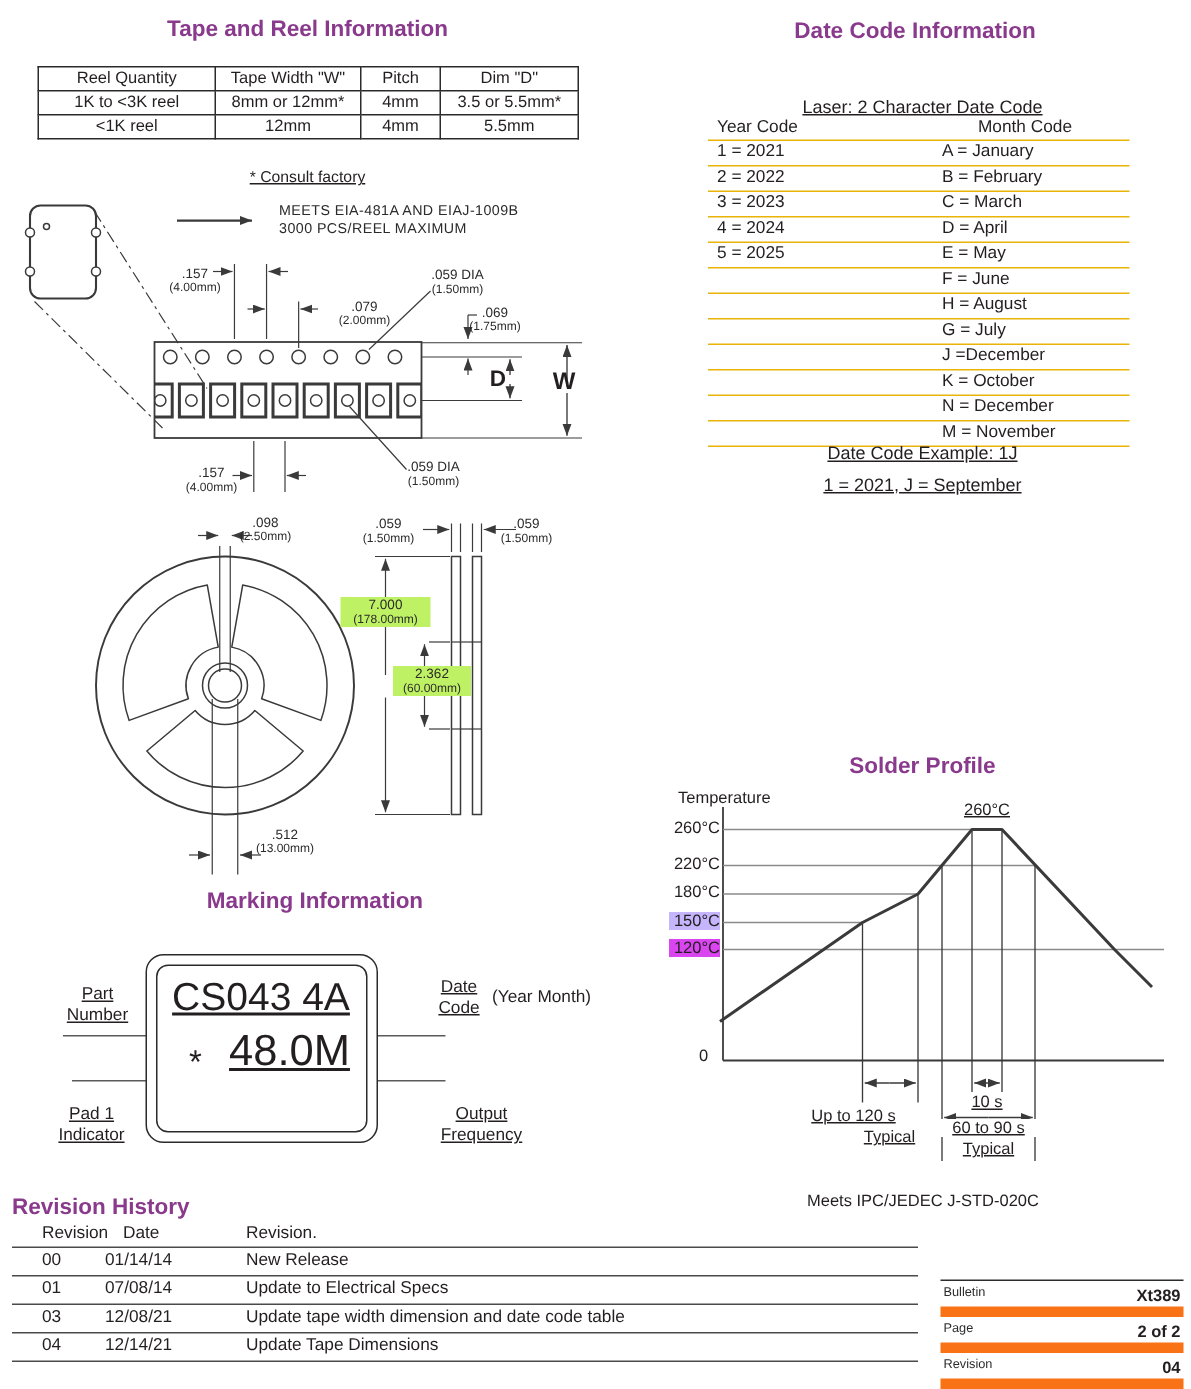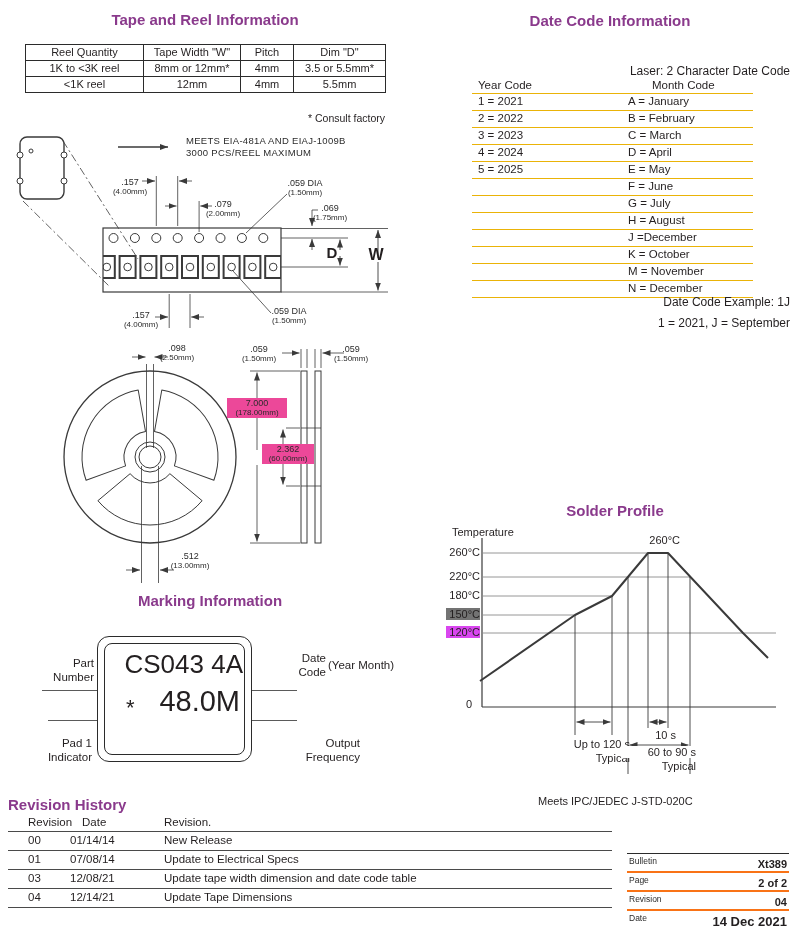--- a/index.html
+++ b/index.html
@@ -1,37 +1,37 @@
 <!DOCTYPE html>
 <html><head>
 <meta charset="utf-8">
 <style>
   html,body{margin:0;padding:0;background:#ffffff;}
   body{width:794px;height:926px;position:relative;font-family:"Liberation Sans",sans-serif;color:#231f20;overflow:hidden;}
   .t{position:absolute;font-family:"Liberation Sans",sans-serif;color:#231f20;}
   .heading{font-size:15px;font-weight:bold;color:#8a3a8c;text-align:center;}
-  .ctr{text-align:right;}
+  .ctr{text-align:center;text-decoration:underline;}
   .dim{position:absolute;font-size:9px;line-height:10px;text-align:center;color:#2b2b2b;}
   .dim .mm{display:block;font-size:8px;color:#2b2b2b;}
-  .bgw{background:#ec4899;}
+  .bgw{background:#bef264;}
   svg{position:absolute;left:0;top:0;}
   
   .spec-table{position:absolute;left:25px;top:44px;width:360px;border-collapse:collapse;table-layout:fixed;}
   .spec-table th,.spec-table td{border:1px solid #2b2b2b;font-size:11px;font-weight:normal;text-align:center;padding:0;height:15px;line-height:15px;}
   
   .dc-row{position:relative;height:16px;border-bottom:1px solid #eab308;font-size:11.5px;line-height:15px;}
   .dc-year{position:absolute;left:6px;}
   .dc-month{position:absolute;left:156px;}
   
   .rev-row{position:relative;height:18px;border-bottom:1px solid #4a4a4a;font-size:11.5px;line-height:17px;}
   .rev-c1{position:absolute;left:20px;}
   .rev-c2{position:absolute;left:62px;}
   .rev-c3{position:absolute;left:156px;}
   
-  .ib-row{position:relative;height:17px;border-bottom:2px solid #f97316;}
+  .ib-row{position:relative;height:17px;border-bottom:7px solid #f97316;}
   .ib-label{position:absolute;left:2px;top:2px;font-size:8.5px;color:#2b2b2b;}
   .ib-value{position:absolute;right:2px;bottom:1px;font-size:11px;font-weight:bold;}
   .hline{position:absolute;height:1.2px;background:#5a5a5a;}
 </style>
 </head>
 <body>
 
 <div class="t heading" style="left:25px;top:11px;width:360px;">Tape and Reel Information</div>
 
 <table class="spec-table">
@@ -226,21 +226,21 @@
       <line x1="283" y1="452" x2="283" y2="429.5" marker-end="url(#arR)"></line>
       <line x1="283" y1="462" x2="283" y2="484.5" marker-end="url(#arR)"></line>
     </g>
   </g>
 </svg>
 
 <div class="t" style="left:186px;top:135px;font-size:9.5px;letter-spacing:0.3px;color:#2b2b2b;">MEETS EIA-481A AND EIAJ-1009B</div>
 <div class="t" style="left:186px;top:147px;font-size:9.5px;letter-spacing:0.3px;color:#2b2b2b;">3000 PCS/REEL MAXIMUM</div>
 
 <div class="dim" style="left:108px;top:177px;width:44px;"><span>.157</span><span class="mm">(4.00mm)</span></div>
-<div class="dim" style="left:200px;top:199px;width:46px;"><span>.079</span><span class="mm">(2.00mm)</span></div>
+<div class="dim" style="left:200px;top:199px;width:46px;padding-left:20px;"><span>.079</span><span class="mm">(2.00mm)</span></div>
 <div class="dim" style="left:278px;top:178px;width:54px;"><span>.059 DIA</span><span class="mm">(1.50mm)</span></div>
 <div class="dim" style="left:308px;top:203px;width:44px;"><span>.069</span><span class="mm">(1.75mm)</span></div>
 <div class="t" style="left:322px;top:244px;width:20px;font-size:15px;font-weight:bold;text-align:center;">D</div>
 <div class="t" style="left:364px;top:246px;width:24px;font-size:16px;font-weight:bold;text-align:center;">W</div>
 <div class="dim" style="left:118px;top:310px;width:46px;"><span>.157</span><span class="mm">(4.00mm)</span></div>
 <div class="dim" style="left:262px;top:306px;width:54px;"><span>.059 DIA</span><span class="mm">(1.50mm)</span></div>
 
 <div class="dim" style="left:152px;top:343px;width:50px;"><span>.098</span><span class="mm">(2.50mm)</span></div>
 <div class="dim" style="left:162px;top:551px;width:56px;"><span>.512</span><span class="mm">(13.00mm)</span></div>
 <div class="dim" style="left:236px;top:344px;width:46px;"><span>.059</span><span class="mm">(1.50mm)</span></div>
@@ -304,41 +304,41 @@
   <div class="dc-row">
       <span class="dc-year">5 = 2025</span>
       <span class="dc-month">E = May</span>
     </div>
   <div class="dc-row">
       <span class="dc-year"></span>
       <span class="dc-month">F = June</span>
     </div>
   <div class="dc-row">
       <span class="dc-year"></span>
+      <span class="dc-month">H = August</span>
+    </div>
+  <div class="dc-row">
+      <span class="dc-year"></span>
       <span class="dc-month">G = July</span>
     </div>
   <div class="dc-row">
       <span class="dc-year"></span>
-      <span class="dc-month">H = August</span>
-    </div>
-  <div class="dc-row">
-      <span class="dc-year"></span>
       <span class="dc-month">J =December</span>
     </div>
   <div class="dc-row">
       <span class="dc-year"></span>
       <span class="dc-month">K = October</span>
     </div>
   <div class="dc-row">
       <span class="dc-year"></span>
+      <span class="dc-month">N = December</span>
+    </div>
+  <div class="dc-row">
+      <span class="dc-year"></span>
       <span class="dc-month">M = November</span>
-    </div>
-  <div class="dc-row">
-      <span class="dc-year"></span>
-      <span class="dc-month">N = December</span>
     </div>
 </div>
 
 <div class="t ctr" style="left:440px;top:295px;width:350px;font-size:12px;">Date Code Example: 1J</div>
 <div class="t ctr" style="left:440px;top:316px;width:350px;font-size:12px;">1 = 2021, J = September</div>
 
 <div class="t heading" style="left:460px;top:502px;width:310px;">Solder Profile</div>
 
 <svg width="354" height="290" viewBox="440 495 354 290" style="left:440px;top:495px;">
   <g stroke="#3a3a3a" fill="none">
@@ -378,25 +378,25 @@
     <marker id="arS" markerWidth="9" markerHeight="8" refX="8" refY="3" orient="auto" markerUnits="userSpaceOnUse">
       <path d="M0,0 L8,3 L0,6 Z" fill="#3a3a3a"></path>
     </marker>
   </defs>
 </svg>
 
 <div class="t" style="left:452px;top:526px;font-size:11px;">Temperature</div>
 <div class="t" style="left:446px;top:546px;width:34px;font-size:11px;text-align:right;background:#fff;">260°C</div>
 <div class="t" style="left:446px;top:570px;width:34px;font-size:11px;text-align:right;background:#fff;">220°C</div>
 <div class="t" style="left:446px;top:589px;width:34px;font-size:11px;text-align:right;background:#fff;">180°C</div>
-<div class="t" style="left:446px;top:608px;width:34px;font-size:11px;text-align:right;background:#737373;">150°C</div>
+<div class="t" style="left:446px;top:608px;width:34px;font-size:11px;text-align:right;background:#c4b5fd;">150°C</div>
 <div class="t" style="left:446px;top:626px;width:34px;font-size:11px;text-align:right;background:#d946ef;">120°C</div>
 <div class="t" style="left:466px;top:698px;font-size:11px;">0</div>
 <div class="t ctr" style="left:636px;top:534px;width:44px;font-size:11px;">260°C</div>
-<div class="t ctr" style="left:556px;top:738px;width:74px;font-size:11px;">Up to 120 s</div>
+<div class="t ctr" style="left:532px;top:738px;width:74px;font-size:11px;">Up to 120 s</div>
 <div class="t ctr" style="left:556px;top:752px;width:74px;font-size:11px;">Typical</div>
 <div class="t ctr" style="left:640px;top:729px;width:36px;font-size:11px;">10 s</div>
 <div class="t ctr" style="left:622px;top:746px;width:74px;font-size:11px;background:#fff;">60 to 90 s</div>
 <div class="t ctr" style="left:622px;top:760px;width:74px;font-size:11px;">Typical</div>
 <div class="t" style="left:538px;top:795px;font-size:11px;">Meets IPC/JEDEC J-STD-020C</div>
 
 <div class="t" style="left:8px;top:796px;font-size:15px;font-weight:bold;color:#8a3a8c;">Revision History</div>
 
 <div class="t" style="left:8px;top:814px;width:604px;">
   <div class="rev-row" style="height:17px;">

